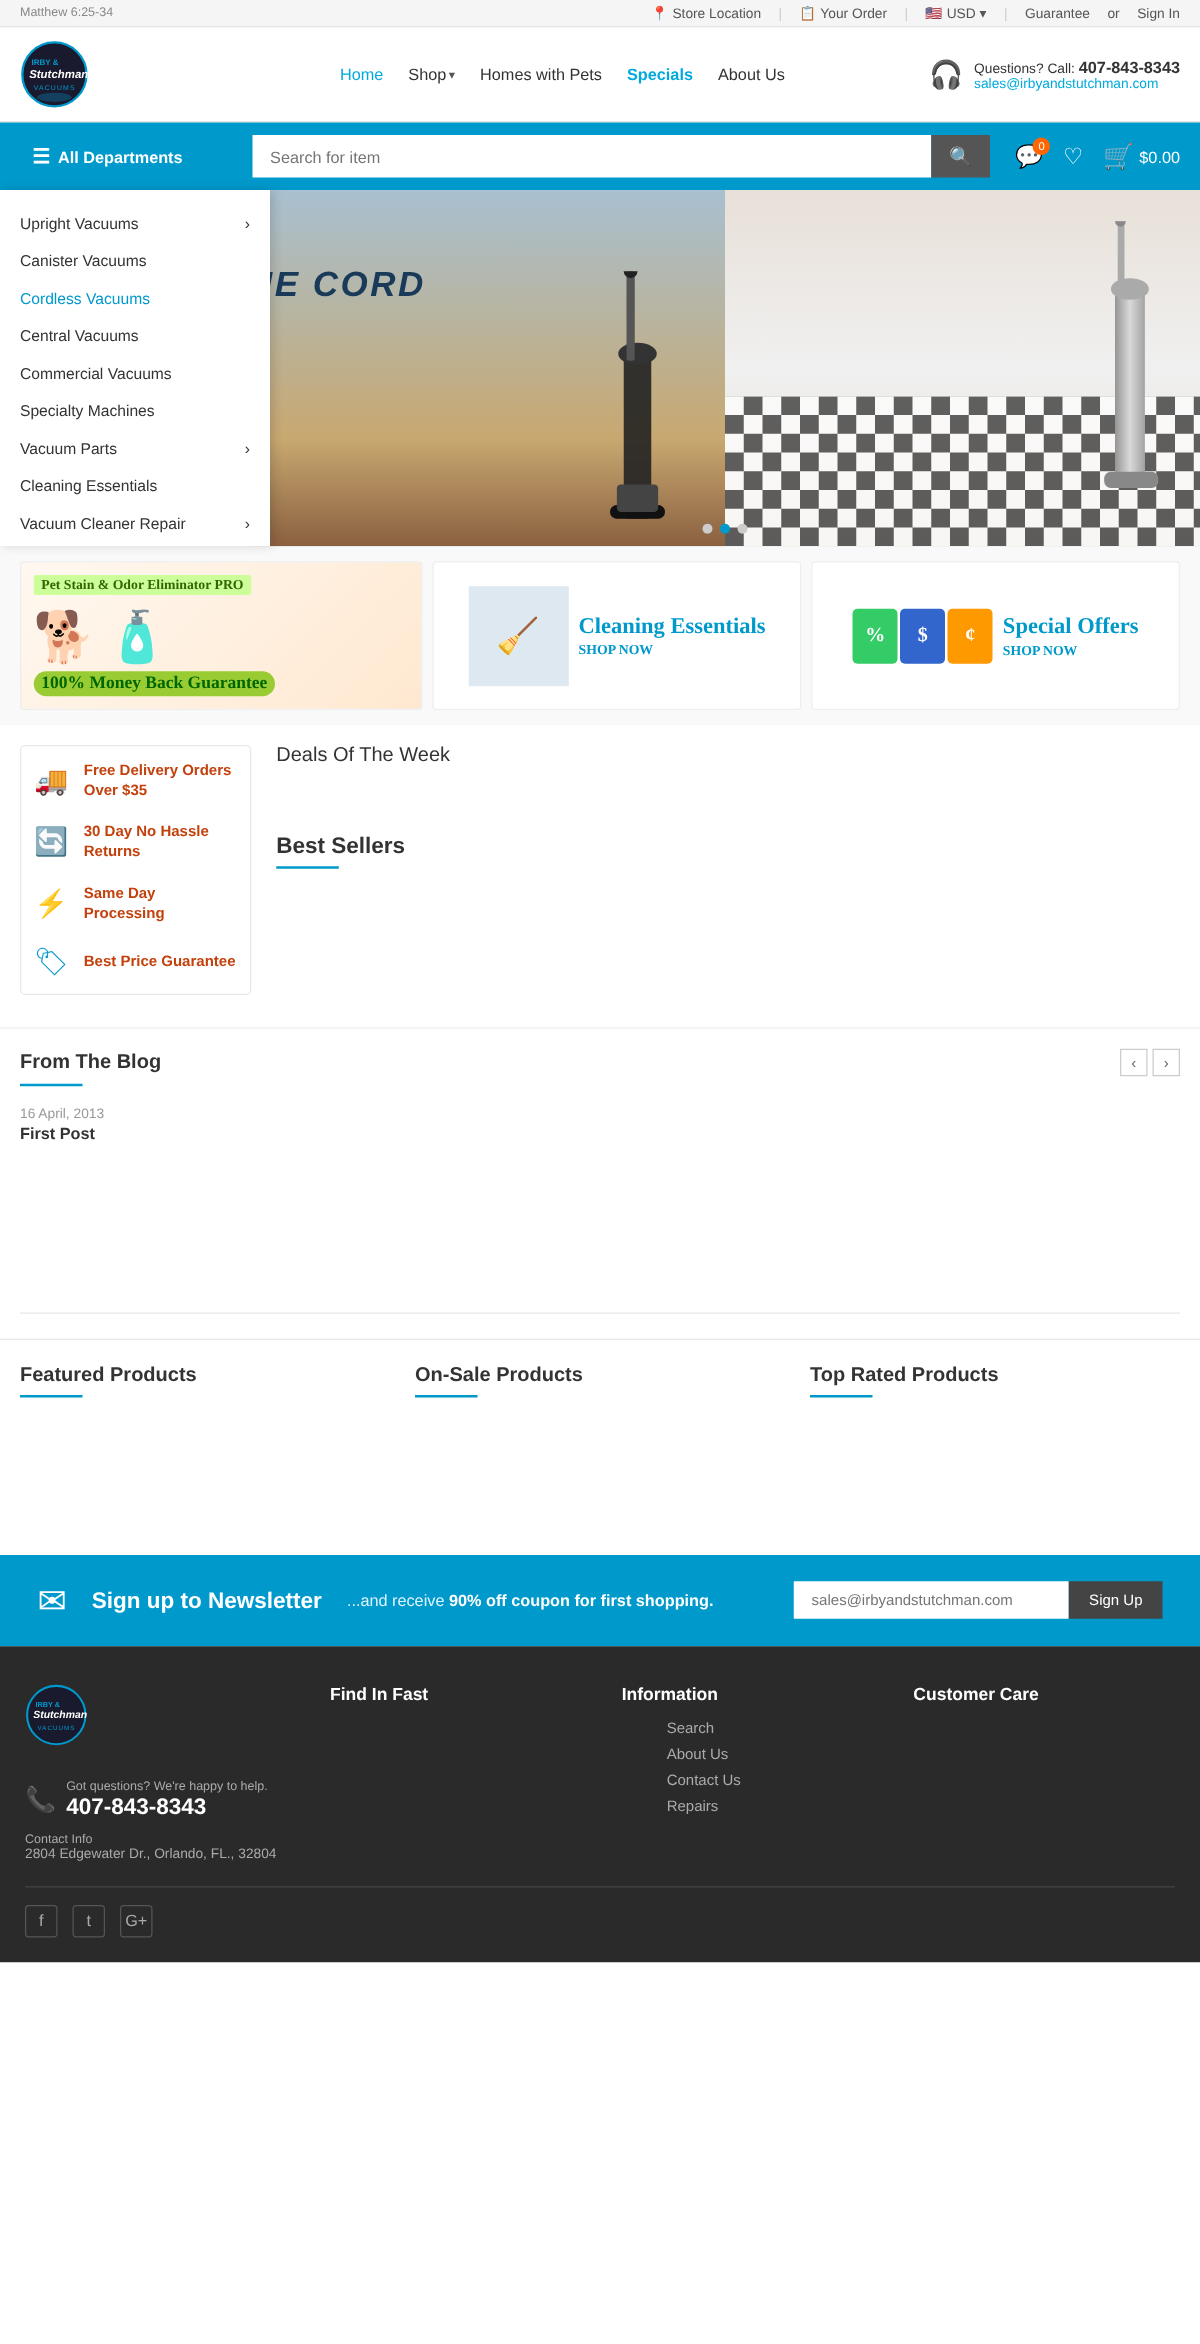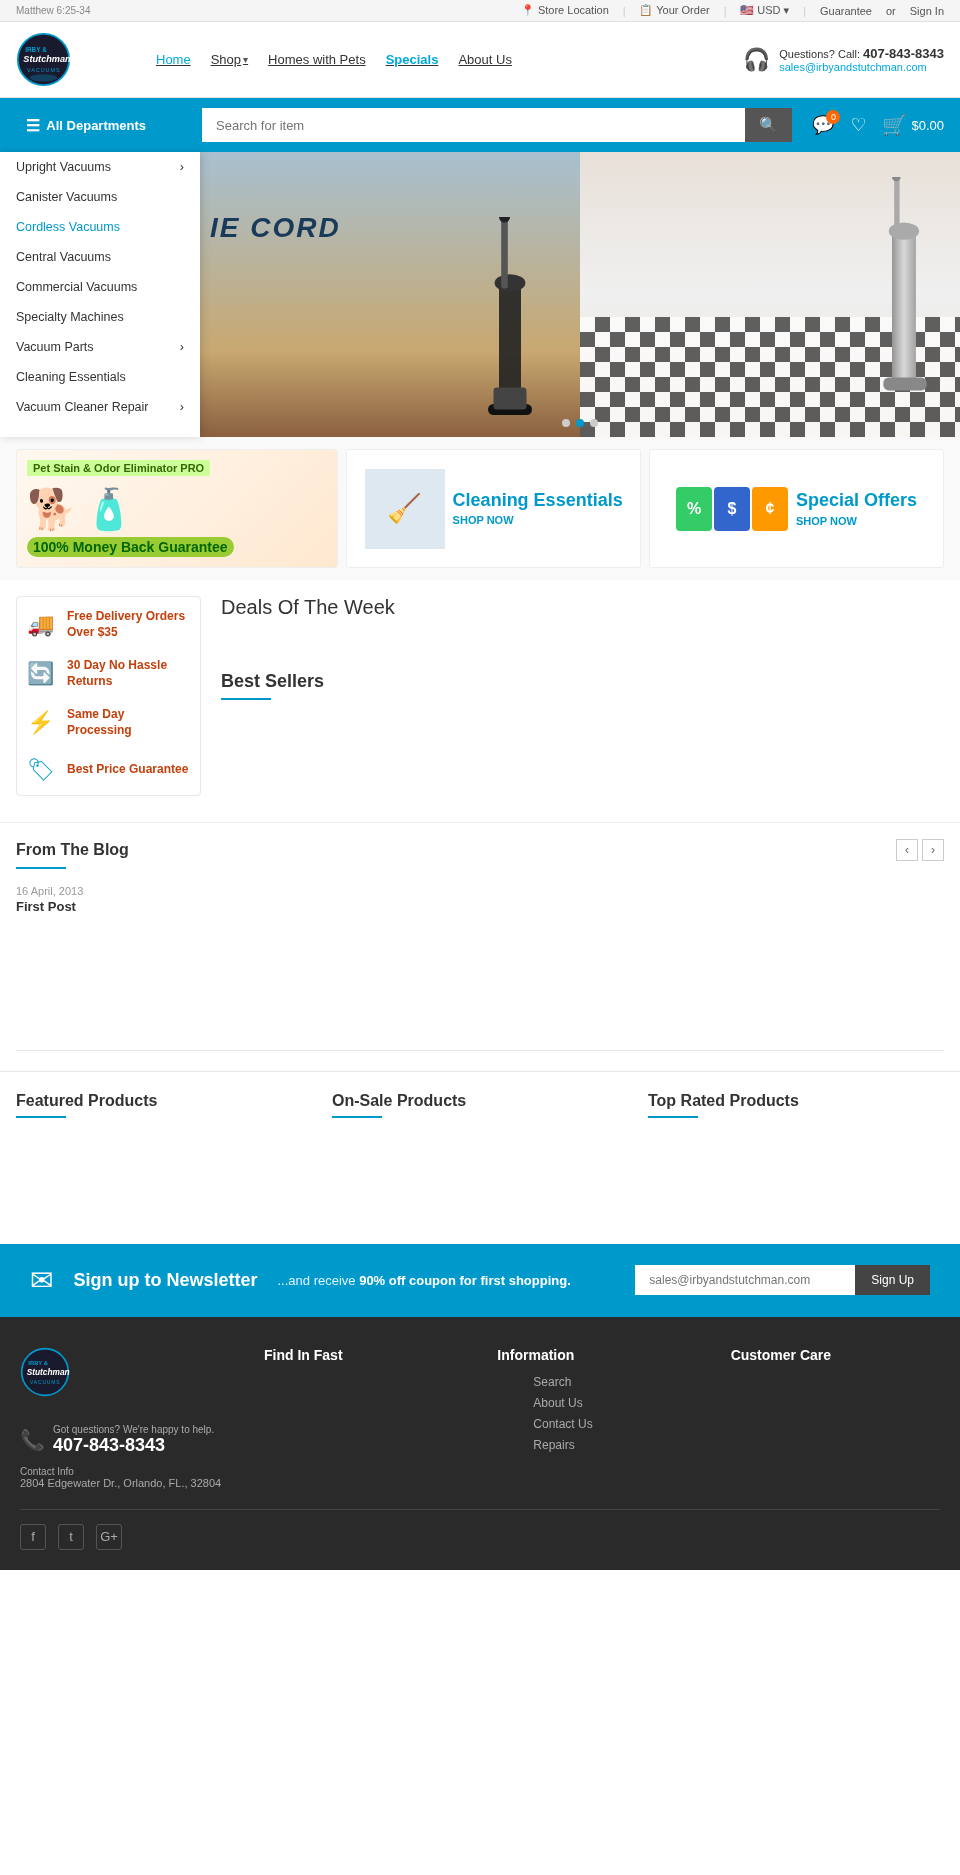--- a/index.html
+++ b/index.html
@@ -23,21 +23,21 @@
     
     .header {
       display: flex;
       align-items: center;
       padding: 10px 16px;
       border-bottom: 1px solid #e0e0e0;
       background: #fff;
     }
     .logo-area { display: flex; align-items: center; width: 140px; }
     .logo-svg { width: 110px; height: 55px; }
-    .main-nav { display: flex; gap: 20px; flex: 1; align-items: center; text-decoration: underline; }
+    .main-nav { display: flex; gap: 20px; flex: 1; justify-content: center; align-items: center; }
     .main-nav a {
       text-decoration: none;
       color: #333;
       font-size: 13px;
       font-weight: 500;
     }
     .main-nav a.active { color: #00aadd; }
     .main-nav a.specials { color: #00aadd; font-weight: bold; }
     .nav-shop { display: flex; align-items: center; gap: 2px; }
     .chevron-down { font-size: 10px; color: #555; }
@@ -116,25 +116,25 @@
       height: 14px;
       display: flex;
       align-items: center;
       justify-content: center;
     }
 
     
     .hero-section { display: flex; position: relative; background: #ddd; height: 285px; overflow: visible; }
     .dropdown-menu {
       background: #fff;
-      width: 200px;
+      width: 216px;
       min-height: 285px;
       box-shadow: 2px 0 8px rgba(0,0,0,0.15);
       z-index: 10;
-      padding: 0 0;
+      padding: 12px 0;
       position: absolute;
       left: 0;
       top: 0;
       bottom: 0;
     }
     .dropdown-item {
       padding: 8px 16px;
       font-size: 12.5px;
       color: #333;
       cursor: pointer;
@@ -169,20 +169,21 @@
       flex: 1;
       background: #fff;
       border: 1px solid #eee;
       border-radius: 3px;
       overflow: hidden;
       display: flex;
       align-items: center;
       justify-content: center;
       min-height: 100px;
       position: relative;
+      font-family: Liberation Serif, serif;
     }
     .promo-pet {
       background: linear-gradient(135deg, #fff8f0 0%, #ffe8d0 100%);
       padding: 10px;
       display: flex;
       flex-direction: column;
       align-items: flex-start;
       gap: 4px;
     }
     .promo-pet-label {
@@ -275,21 +276,21 @@
       font-size: 22px;
       color: #0099cc;
       min-width: 32px;
       text-align: center;
     }
     .benefit-text { font-size: 12px; color: #c2410c; font-weight: bold; line-height: 1.3; }
 
     
     .deals-section { flex: 1; padding-left: 20px; }
     .section-title {
-      font-size: 20px;
+      font-size: 16px;
       font-weight: normal;
       color: #333;
       margin-bottom: 12px;
     }
     .section-title-with-border {
       font-size: 18px;
       font-weight: bold;
       color: #333;
       margin-bottom: 6px;
     }

